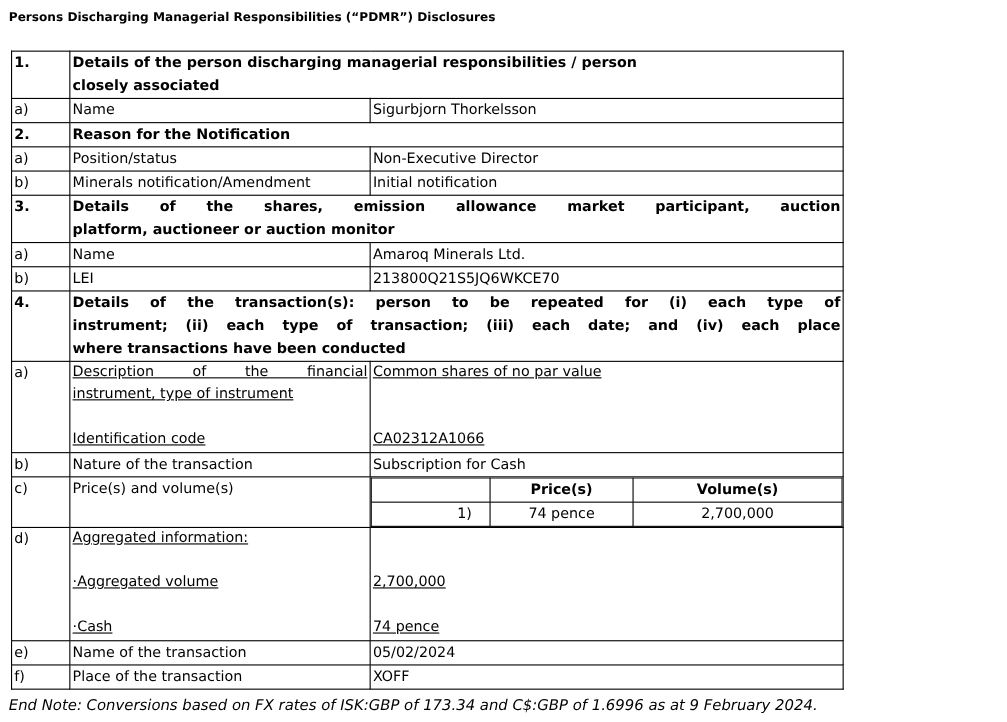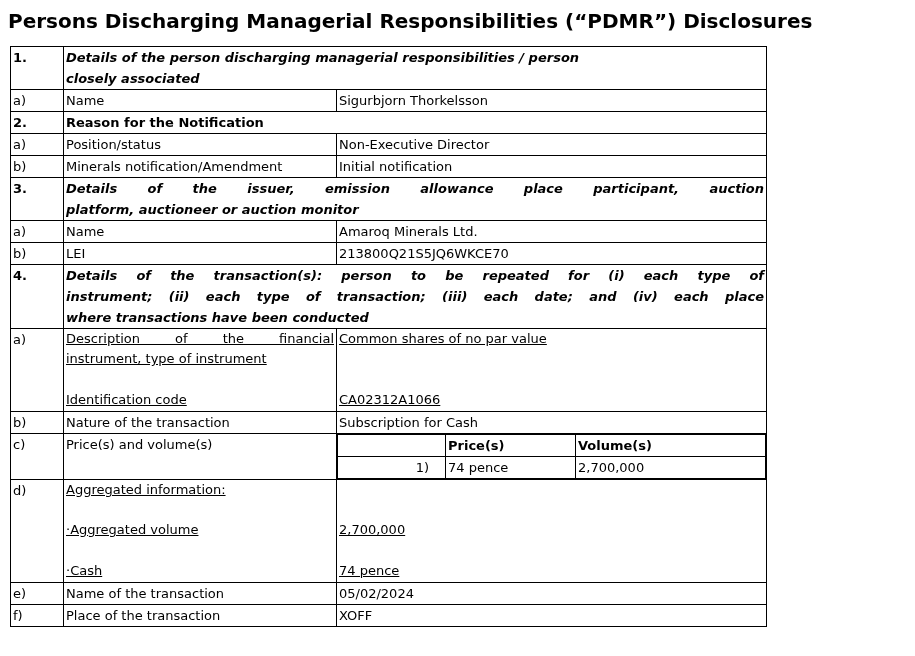--- a/index.html
+++ b/index.html
@@ -13,59 +13,59 @@
     height: 656px;
     background: #ffffff;
     color: #000000;
     font-family: "DejaVu Sans", sans-serif;
     overflow: hidden;
   }
   .title {
     position: absolute;
     left: 8px;
     top: 9px;
-    font-size: 20px;
+    font-size: 11px;
     font-weight: bold;
     white-space: nowrap;
   }
   table.main {
     position: absolute;
     left: 10px;
     top: 46px;
     border-collapse: collapse;
     table-layout: fixed;
     width: 756px;
   }
   table.main > tbody > tr > td {
     border: 1px solid #000000;
     vertical-align: top;
     padding: 0 2px;
     font-size: 13px;
     line-height: 21px;
     overflow: hidden;
   }
   .b { font-weight: bold; }
-  .hline { line-height: 21px; min-height: 21px; font-style: italic; }
+  .hline { line-height: 21px; min-height: 21px; }
   .line  { line-height: 20.4px; min-height: 20.4px; text-decoration: underline; }
   .j { text-align: justify; text-align-last: justify; }
   .subcell { padding: 0 !important; }
   table.sub {
     border-collapse: collapse;
     table-layout: fixed;
     width: 100%;
   }
   table.sub td {
     border: 1px solid #000000;
     font-size: 13px;
     line-height: 21px;
     height: 21px;
     padding: 0 2px;
     overflow: hidden;
   }
-  .center { text-align: left; }
+  .center { text-align: center; }
   .rightpad { text-align: right; padding-right: 16px !important; }
   .endnote {
     position: absolute;
     left: 8px;
     top: 633px;
     font-size: 13.5px;
     font-style: italic;
     white-space: nowrap;
   }
 </style>
@@ -111,21 +111,21 @@
 
       <tr>
         <td>b)</td>
         <td>Minerals notification/Amendment</td>
         <td>Initial notification</td>
       </tr>
 
       <tr>
         <td class="b">3.</td>
         <td colspan="2" class="b">
-          <div class="hline j">Details of the issuer, emission allowance place participant, auction</div>
+          <div class="hline j">Details of the shares, emission allowance market participant, auction</div>
           <div class="hline">platform, auctioneer or auction monitor</div>
         </td>
       </tr>
 
       <tr>
         <td>a)</td>
         <td>Name</td>
         <td>Amaroq Minerals Ltd.</td>
       </tr>
 
@@ -218,14 +218,15 @@
 
       <tr>
         <td>f)</td>
         <td>Place of the transaction</td>
         <td>XOFF</td>
       </tr>
 
     </tbody>
   </table>
 
+  <div class="endnote">End Note: Conversions based on FX rates of ISK:GBP of 173.34 and C$:GBP of 1.6996 as at 9 February 2024.</div>
 
 </div>
 
 </body></html>

